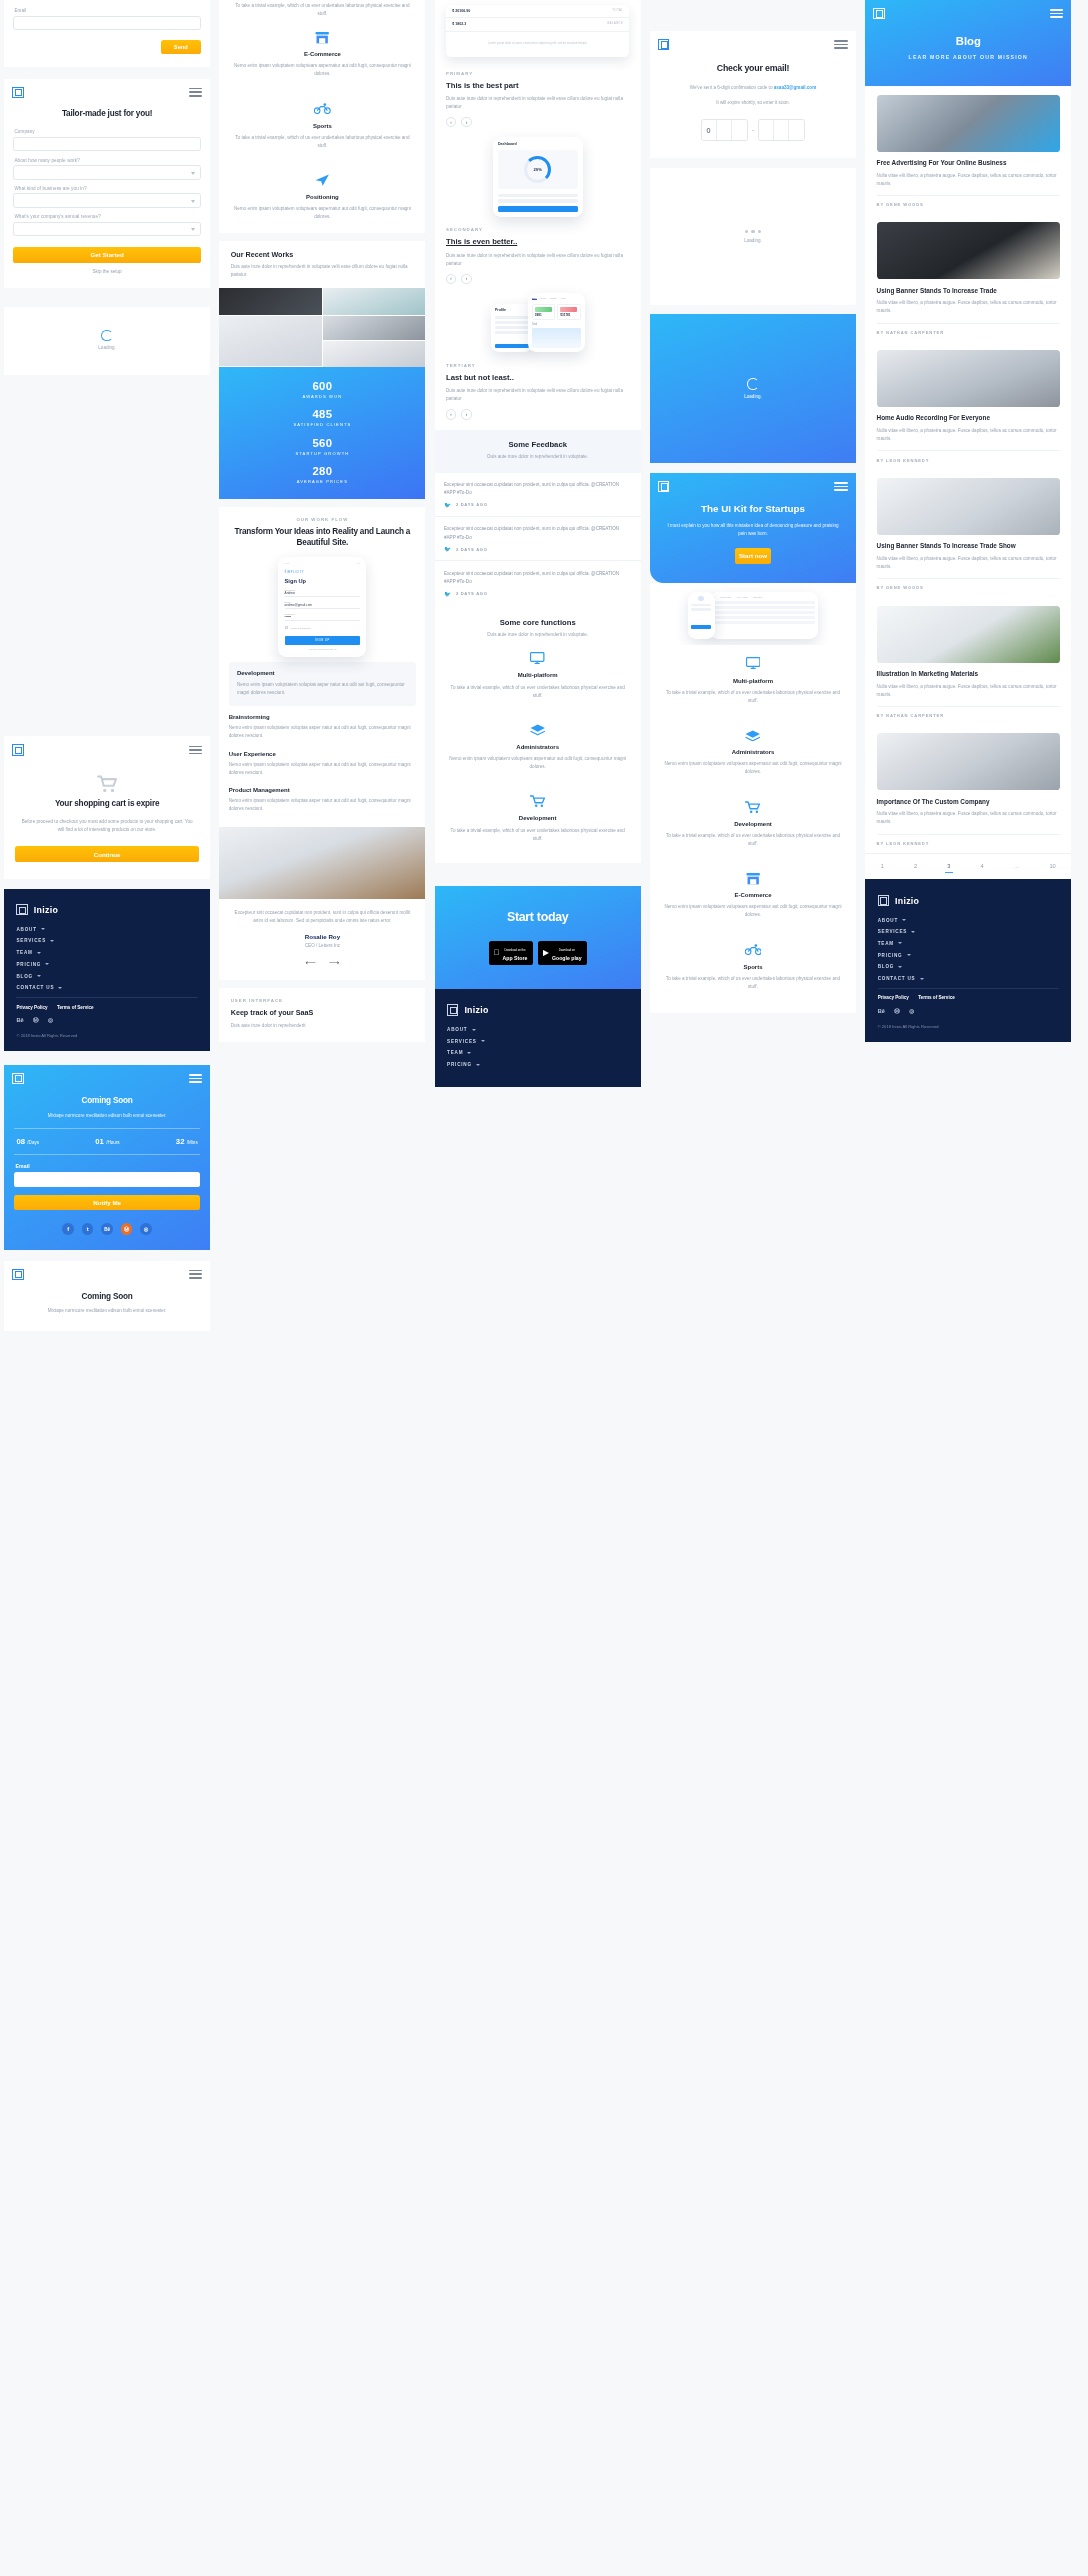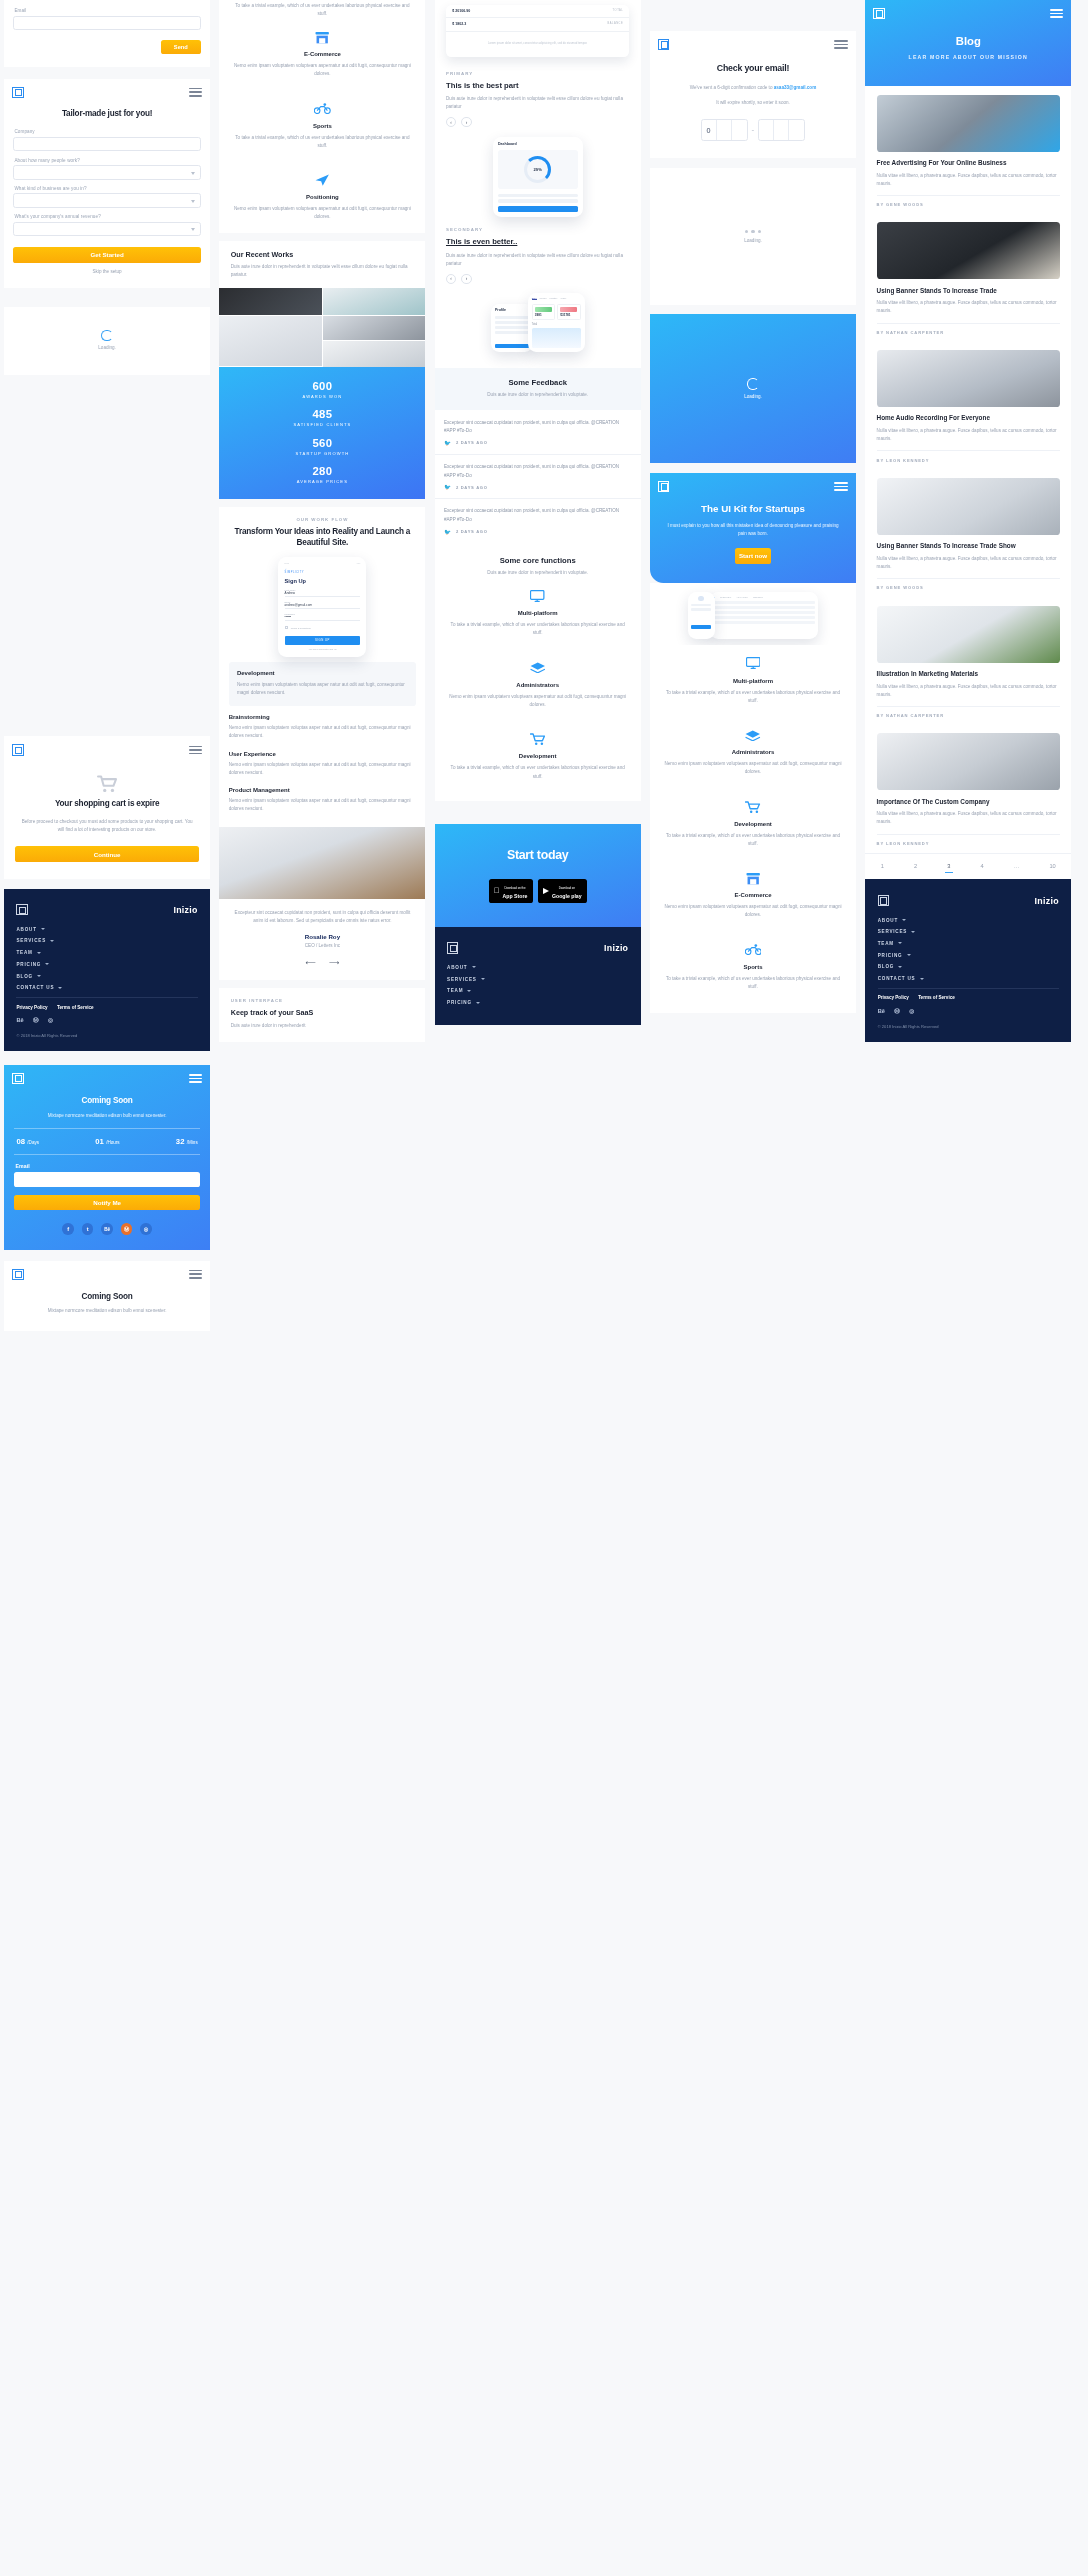--- a/index.html
+++ b/index.html
@@ -33,21 +33,21 @@
   .center { text-align:center; }
   .eyebrow { font-size:4.4px; letter-spacing:1px; color:#a7b0c0; font-weight:bold; }
 
   
   .spin { width:11.3px; height:11.3px; border-radius:50%; border:1.5px solid #3aa3f5; border-right-color:transparent; margin:0 auto 4.1px; }
   .spin.w { border-color:#fff; border-right-color:transparent; }
   .load { font-size:4.6px; color:#9aa4b5; text-align:center; }
 
   
   .ftr { background:#0e1f45; padding:15.5px 12.4px 13.4px; }
-  .ftr .brand { display:flex; align-items:center; gap:6px; margin-bottom:11.3px;justify-content:space-between; }
+  .ftr .brand { display:flex; align-items:center; gap:6px; margin-bottom:11.3px; }
   .ftr .brand span { color:#fff; font-size:8.8px; font-weight:bold; letter-spacing:0.3px; }
   .ftr .nav a { display:flex; align-items:center; gap:4.1px; color:#cfd8e8; font-size:4.6px; letter-spacing:0.8px; font-weight:bold; margin-bottom:6.7px; text-decoration:none; }
   .caret { border-left:2.1px solid transparent; border-right:2.1px solid transparent; border-top:2.6px solid #9fb0ca; }
   .ftr hr { border:none; border-top:0.5px solid #24355c; margin:7.2px 0 6.2px; }
   .ftr .legal { display:flex; gap:9.3px; margin-bottom:7.2px; }
   .ftr .legal a { color:#fff; font-size:4.6px; font-weight:bold; text-decoration:none; }
   .soc { display:flex; gap:9.3px; margin-bottom:8.2px; color:#b9c6dd; font-size:5.7px; font-weight:bold; }
   .copy { font-size:4.1px; color:#7d8ca8; }
 
   
@@ -496,20 +496,29 @@
                   <div style="height:5.2px;background:linear-gradient(90deg,#f6a8b0,#ef7782);border-radius:1px;"></div>
                   <div style="font-size:3.1px;font-weight:bold;color:#28344b;margin-top:1px;">$31781</div>
                 </div>
             </div>
             <div style="font-size:2.6px;color:#8c95a4;margin-bottom:1.5px;">Total</div>
             <div style="height:20.6px;background:linear-gradient(180deg,#d8ecfd,#f4f9ff);border-radius:1.5px;"></div>
           </div>
         </div>
       </div>
 
+      <div style="padding:5.2px 11.3px 0;">
+        <div class="eyebrow">TERTIARY</div>
+        <div class="h2" style="font-size:7.7px;margin-top:5.2px;">Last but not least..</div>
+        <div class="p" style="margin-top:5.2px;">Duis aute irure dolor in reprehenderit in voluptate velit esse cillum dolore eu fugiat nulla pariatur</div>
+        <div class="arrows">
+          <div class="arr">‹</div>
+          <div class="arr">›</div>
+        </div>
+      </div>
     </div>
 
     <div class="screen">
       <div style="background:#f3f7fb; padding:10.3px 13.4px 11.3px; text-align:center;">
         <div class="h2" style="font-size:7.7px;">Some Feedback</div>
         <div class="p" style="margin-top:4.1px;">Duis aute irure dolor in reprehenderit in voluptate.</div>
       </div>
       <div class="tw">
         <div class="txt">Excepteur sint occaecat cupidatat non proident, sunt in culpa qui officia.  @CREATION #APP #To-Do</div>
         <div class="meta">

